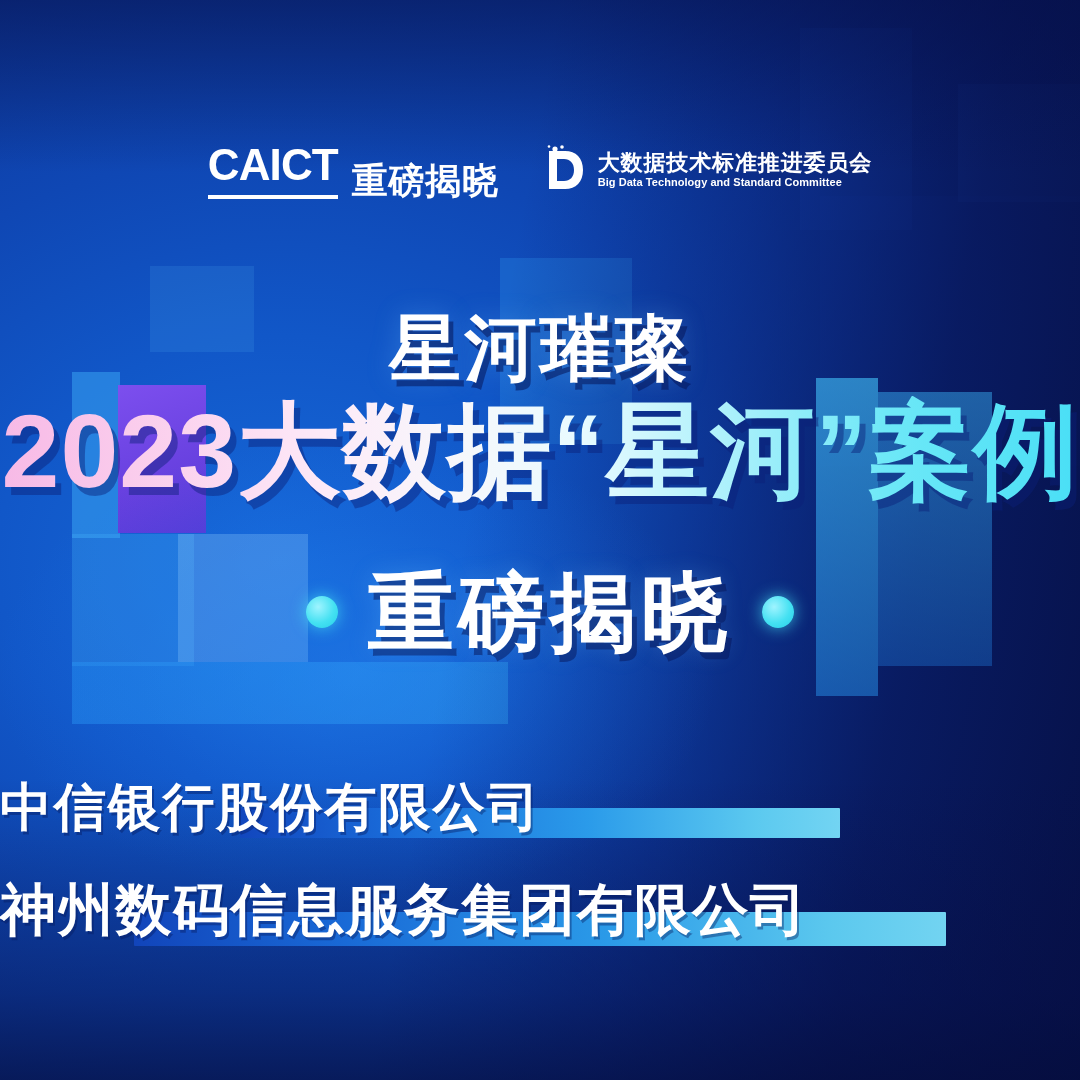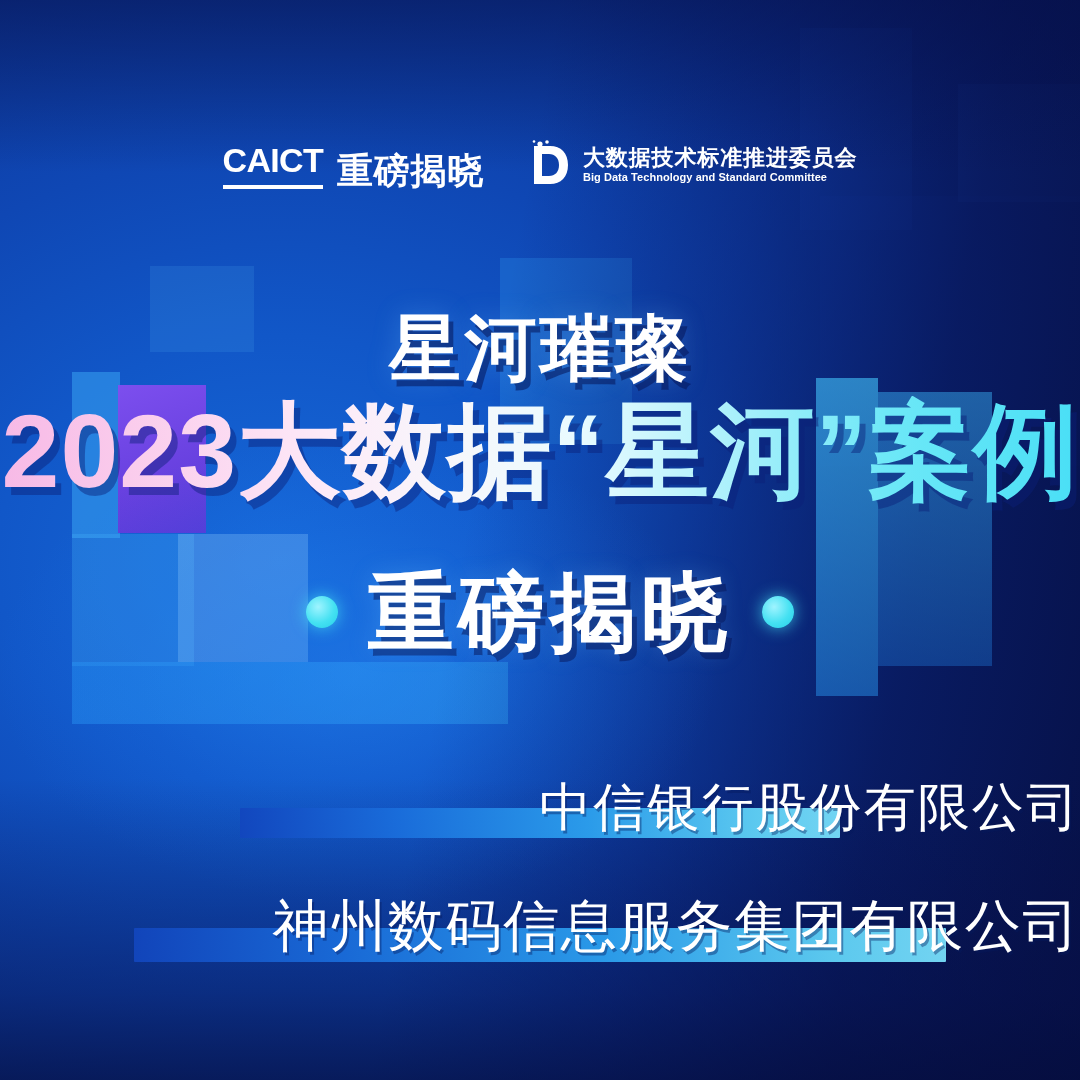--- a/index.html
+++ b/index.html
@@ -84,58 +84,58 @@
   }
 
   
   .logobar{
     position:absolute;top:140px;left:0;right:0;
     display:flex;align-items:center;justify-content:center;gap:44px;
   }
   .logo-caict{display:flex;align-items:flex-end;gap:14px;}
   .caict-mark{position:relative;padding-bottom:9px;}
   .caict-mark .word{
-    font-size:34px;font-weight:900;color:#fff;letter-spacing:-0.02em;
+    font-size:44px;font-weight:900;color:#fff;letter-spacing:-0.02em;
     font-family:"Liberation Sans","DejaVu Sans",sans-serif;
   }
   .caict-mark .rule{
     position:absolute;left:0;right:0;bottom:0;height:4px;background:#fff;
   }
   .caict-cn{font-size:36px;font-weight:700;color:#fff;letter-spacing:0.02em;line-height:1;}
 
   .logo-bdtsc{display:flex;align-items:center;gap:13px;}
   .bd-d{position:relative;width:42px;height:50px;flex:0 0 auto;}
   .bd-txt{display:flex;flex-direction:column;gap:3px;}
   .bd-cn{font-size:22px;font-weight:700;color:#fff;letter-spacing:0.04em;line-height:1;}
   .bd-en{font-size:11px;font-weight:700;color:#fff;letter-spacing:0.005em;line-height:1;}
 
   
   .companies{position:absolute;left:0;right:0;top:772px;}
   .co{
-    position:relative;width:100%;text-align:right;white-space:nowrap;
-    font-weight:400;color:#ffffff;
+    position:relative;width:100%;text-align:left;white-space:nowrap;
+    font-weight:700;color:#ffffff;
   }
   .co .band{
     position:absolute;left:50%;transform:translateX(-50%);
     z-index:0;border-radius:1px;
     background:linear-gradient(90deg,
       rgba(18,70,190,0.92) 0%,
       rgba(26,110,220,0.92) 26%,
       rgba(44,160,238,0.95) 58%,
       rgba(96,210,246,0.95) 86%,
       rgba(120,222,250,0.95) 100%);
   }
   .co .txt{position:relative;z-index:1;display:inline-block;
     text-shadow:2px 3px 0 rgba(6,24,92,0.40);}
 
   .co1{height:70px;}
   .co1 .txt{font-size:52px;line-height:70px;letter-spacing:0.04em;}
   .co1 .band{top:36px;height:30px;width:600px;}
 
-  .co2{height:80px;margin-top:44px;}
+  .co2{height:80px;margin-top:28px;}
   .co2 .txt{font-size:56px;line-height:80px;letter-spacing:0.03em;}
   .co2 .band{top:42px;height:34px;width:812px;}
 </style>
 </head>
 <body>
 
 <div id="poster">
 
   <div class="blk" style="left:72px;top:372px;width:48px;height:166px;background:rgba(60,170,246,0.50);"></div>
   <div class="blk" style="left:118px;top:385px;width:88px;height:148px;background:linear-gradient(160deg,rgba(130,78,240,0.95),rgba(96,52,214,0.92));"></div>

